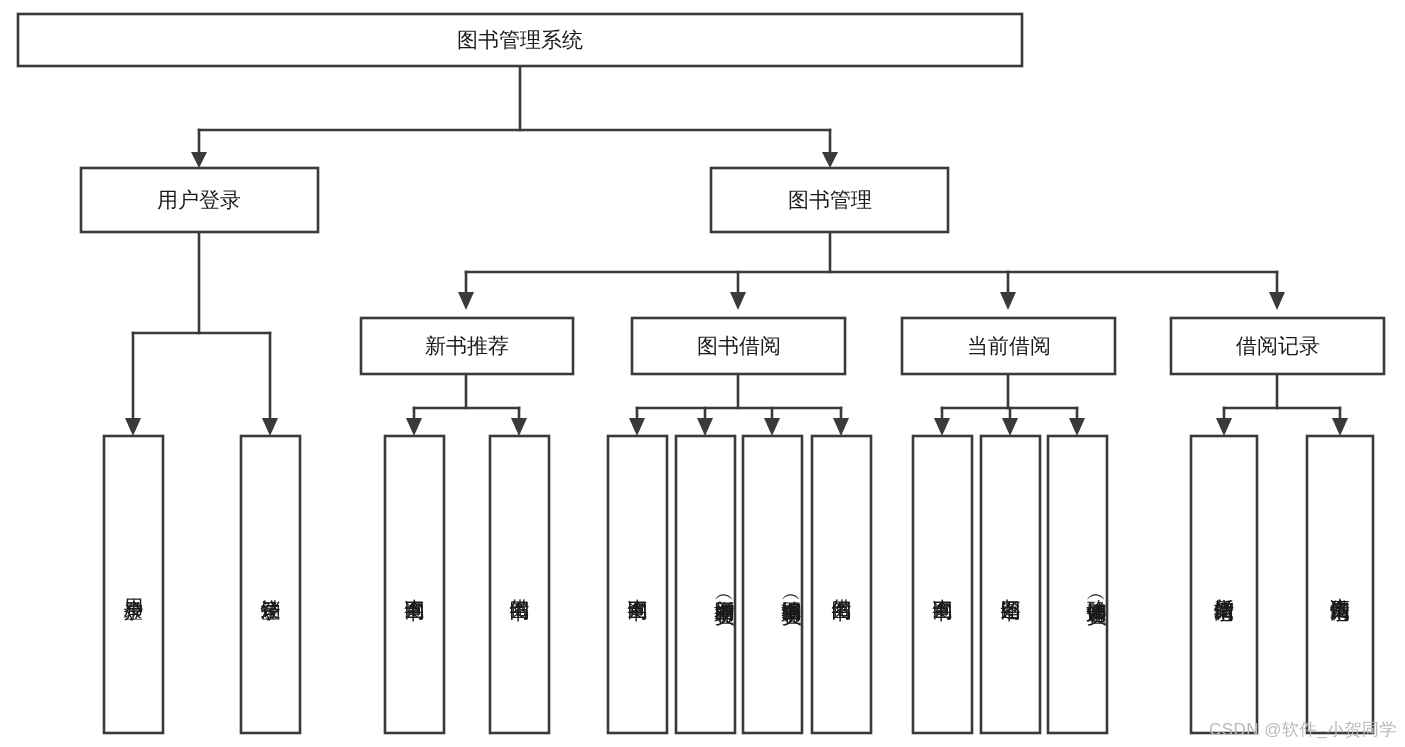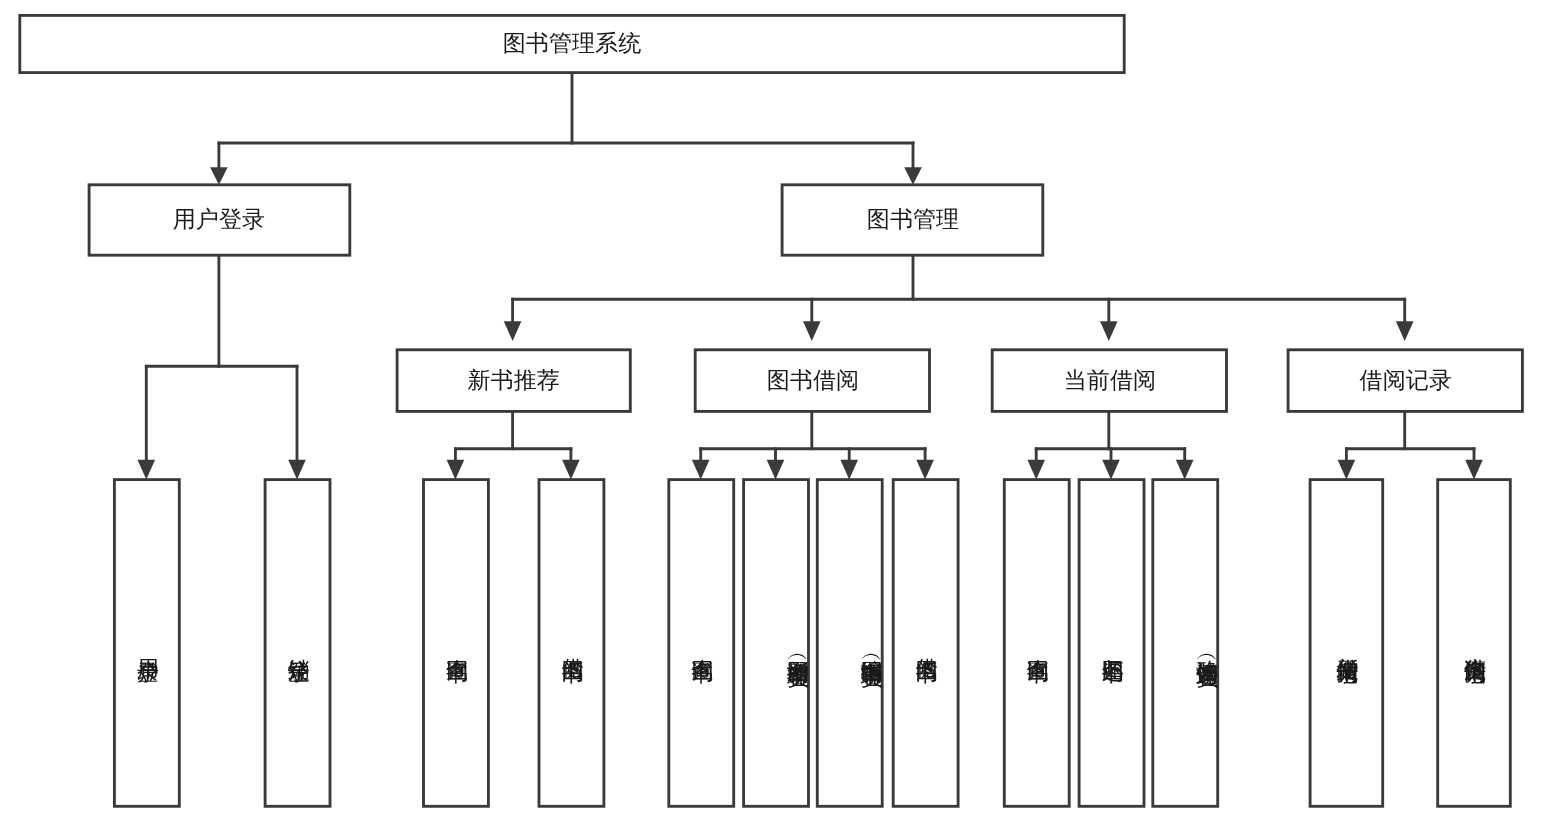--- a/index.html
+++ b/index.html
@@ -207,14 +207,15 @@
   <div class="leaf-label" style="left:743px; top:440px; width:59px; height:297px; align-items:flex-start;">编辑图书（管理员）</div>
   <div class="leaf-label" style="left:812px; top:436px; width:59px; height:297px;">借阅图书</div>
 
   <div class="leaf-label" style="left:913px; top:436px; width:59px; height:297px;">查询图书</div>
   <div class="leaf-label" style="left:981px; top:436px; width:59px; height:297px;">归还图书</div>
   <div class="leaf-label" style="left:1048px; top:440px; width:59px; height:297px; align-items:flex-start;">确认归还（管理员）</div>
 
   <div class="leaf-label" style="left:1191px; top:436px; width:66px; height:297px;">新增借阅记录</div>
   <div class="leaf-label" style="left:1307px; top:436px; width:66px; height:297px;">查询借阅记录</div>
 
+  <div class="watermark">CSDN @软件_小贺同学</div>
 
 </div>
 
 </body></html>

